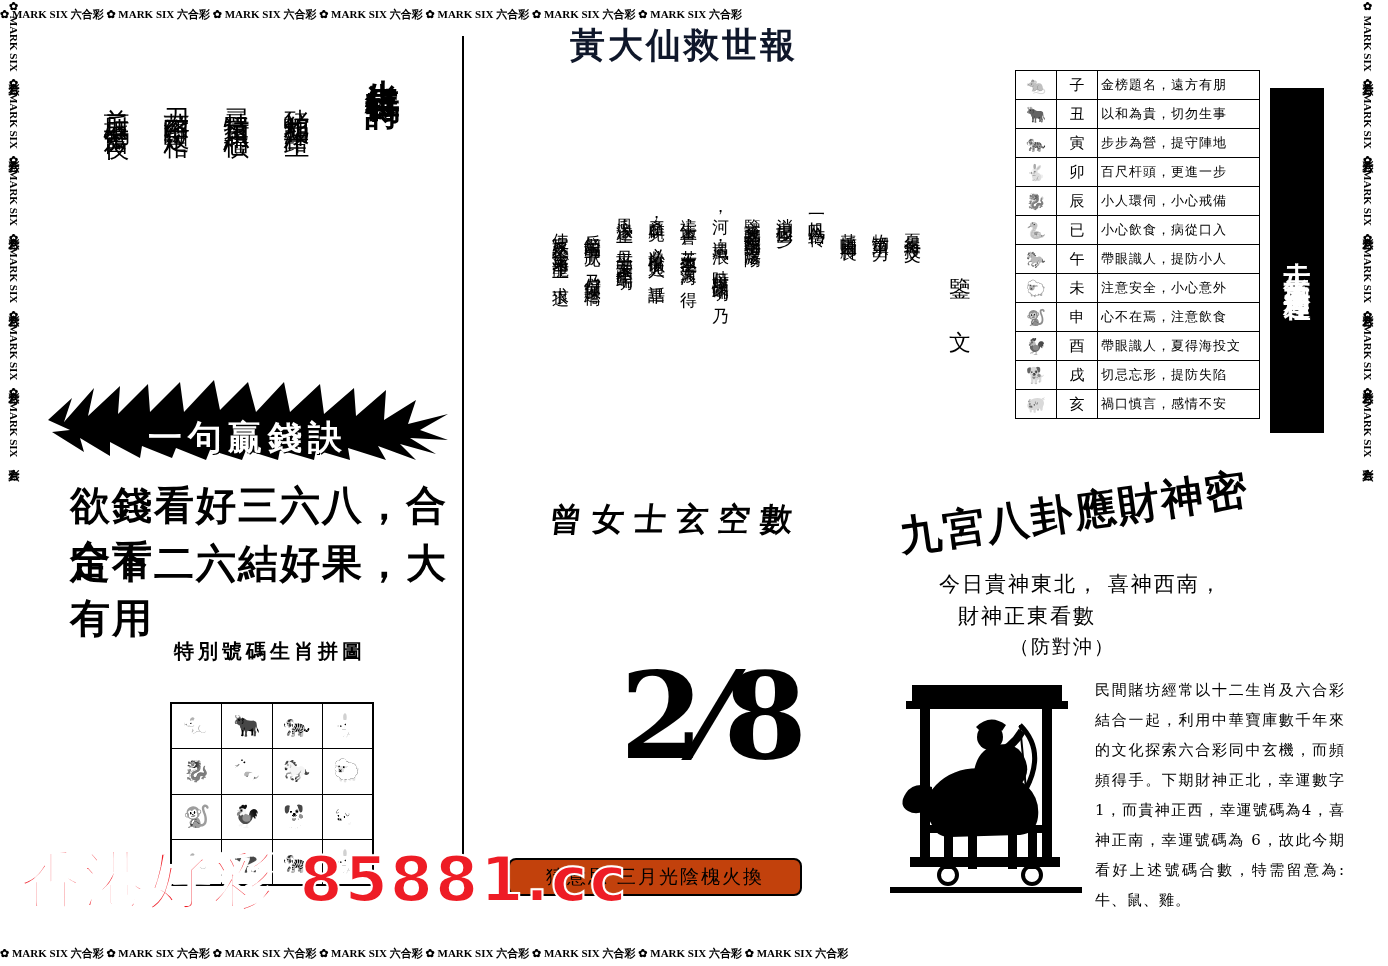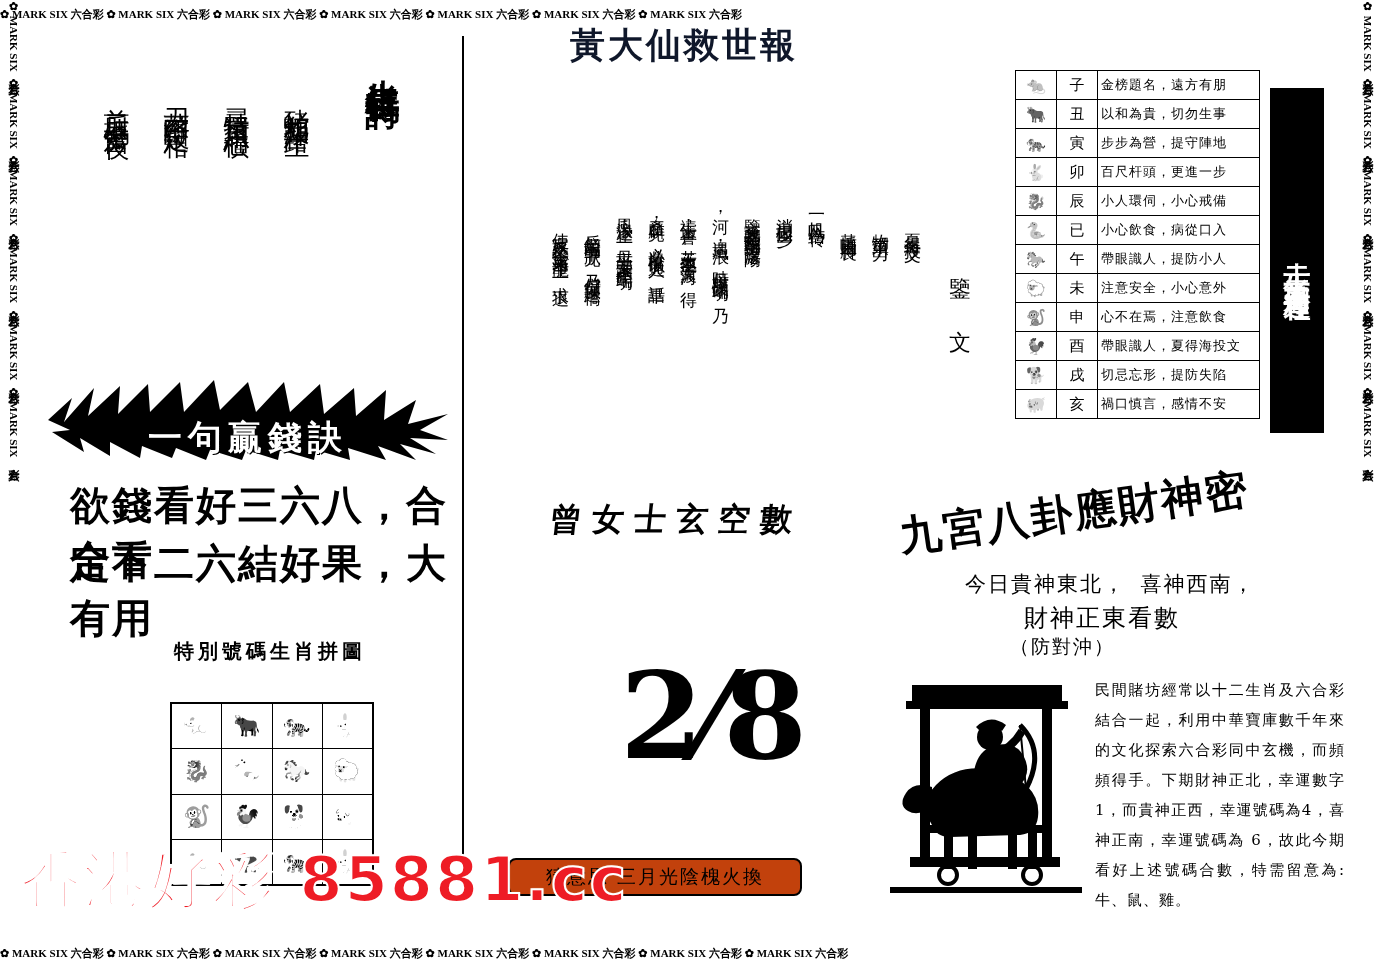--- a/index.html
+++ b/index.html
@@ -173,28 +173,28 @@
 
   
   .bagua-title{
     position:absolute;left:868px;top:455px;
     font-family:"DejaVu Serif","Liberation Serif",serif;
     font-size:42px;font-weight:bold;color:#000;letter-spacing:2px;
     transform:rotate(-8deg);
     white-space:nowrap;
   }
   .bagua-l1{
-    position:absolute;left:935px;top:540px;
-    font-family:Liberation Mono, monospace;
+    position:absolute;left:909px;top:540px;
+    font-family:Liberation Sans, sans-serif;
     font-size:21px;letter-spacing:2px;color:#000;white-space:nowrap;
   }
   .bagua-l2{
-    position:absolute;left:994px;top:572px;
-    font-family:"DejaVu Serif","Liberation Serif",serif;
-    font-size:24px;letter-spacing:2px;color:#000;white-space:nowrap;
+    position:absolute;left:928px;top:572px;
+    font-family:"DejaVu Serif","Liberation Serif",serif;
+    font-size:21px;letter-spacing:2px;color:#000;white-space:nowrap;
   }
   .bagua-l3{
     position:absolute;left:980px;top:604px;
     font-family:"DejaVu Serif","Liberation Serif",serif;
     font-size:19px;letter-spacing:2px;color:#000;white-space:nowrap;
   }
 
   
   .illus{
     position:absolute;left:840px;top:645px;width:230px;height:240px;

